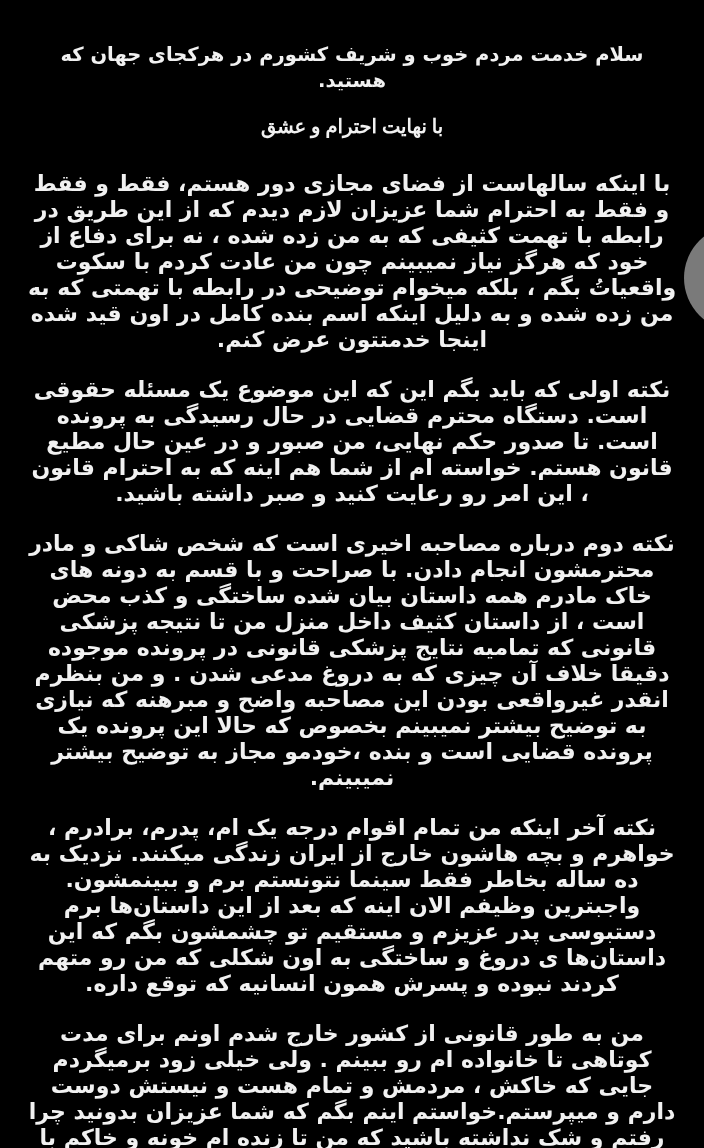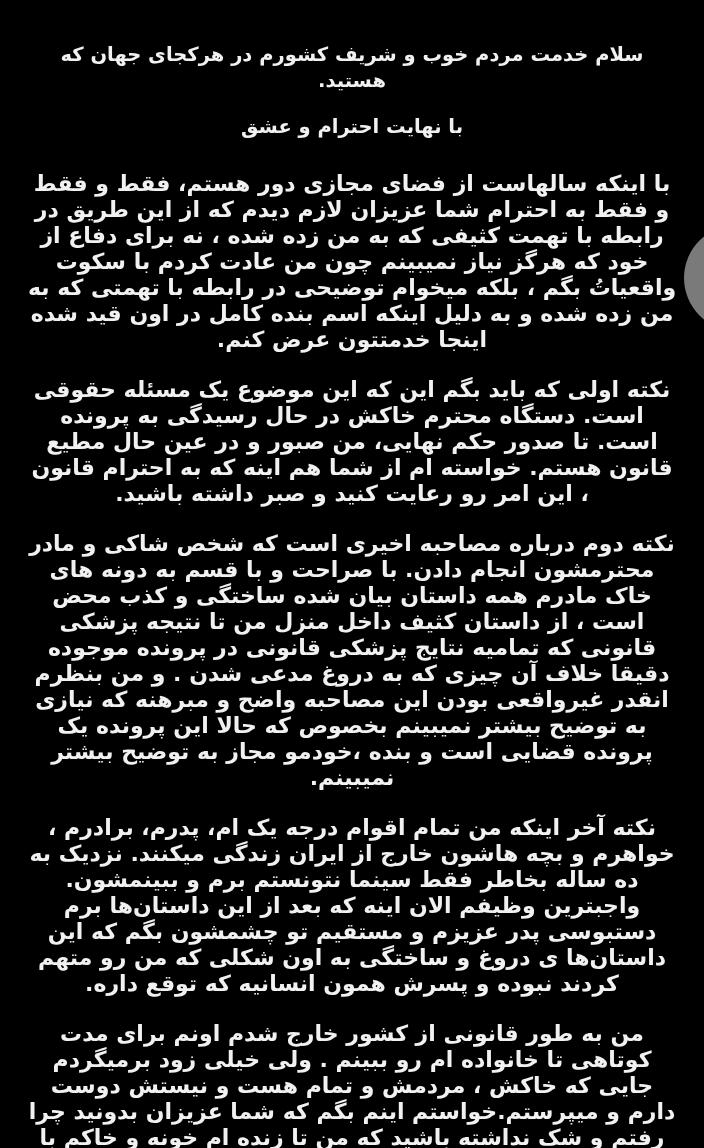--- a/index.html
+++ b/index.html
@@ -27,20 +27,21 @@
   }
   .greeting{
     font-size:19.5px;
     line-height:26px;
     margin-bottom:20px;
   }
   .salutation{
     font-size:19.5px;
     line-height:26px;
     margin-bottom:31px;
+    font-family:Liberation Serif, serif;
   }
   .para{
     font-size:22px;
     line-height:26px;
     margin-bottom:24px;
     letter-spacing:0;
   }
   .edge-circle{
     position:absolute;
     top:225px;
@@ -55,21 +56,21 @@
 <body>
 
 <div class="page">
 
   <div class="greeting">سلام خدمت مردم خوب و شریف کشورم در هرکجای جهان که هستید.</div>
 
   <div class="salutation">با نهایت احترام و عشق</div>
 
   <div class="para">با اینکه سالهاست از فضای مجازی دور هستم، فقط و فقط و فقط به احترام شما عزیزان لازم دیدم که از این طریق در رابطه با تهمت کثیفی که به من زده شده ، نه برای دفاع از خود که هرگز نیاز نمیبینم چون من عادت کردم با سکوت واقعیاتُ بگم ، بلکه میخوام توضیحی در رابطه با تهمتی که به من زده شده و به دلیل اینکه اسم بنده کامل در اون قید شده اینجا خدمتتون عرض کنم.</div>
 
-  <div class="para">نکته اولی که باید بگم این که این موضوع یک مسئله حقوقی است. دستگاه محترم خاکش در حال رسیدگی به پرونده است. تا صدور حکم نهایی، من صبور و در عین حال مطیع قانون هستم. خواسته ام از شما هم اینه که به احترام قانون ، این امر رو رعایت کنید و صبر داشته باشید.</div>
+  <div class="para">نکته اولی که باید بگم این که این موضوع یک مسئله حقوقی است. دستگاه محترم قضایی در حال رسیدگی به پرونده است. تا صدور حکم نهایی، من صبور و در عین حال مطیع قانون هستم. خواسته ام از شما هم اینه که به احترام قانون ، این امر رو رعایت کنید و صبر داشته باشید.</div>
 
   <div class="para">نکته دوم درباره مصاحبه اخیری است که شخص شاکی و مادر محترمشون انجام دادن. با صراحت و با قسم به دونه های خاک مادرم همه داستان بیان شده ساختگی و کذب محض است ، از داستان کثیف داخل منزل من تا نتیجه پزشکی قانونی که تمامیه نتایج پزشکی قانونی در پرونده موجوده دقیقا خلاف آن چیزی که به دروغ مدعی شدن . و من بنظرم انقدر غیرواقعی بودن این مصاحبه واضح و مبرهنه که نیازی به توضیح بیشتر نمیبینم بخصوص که حالا این پرونده یک پرونده قضایی است و بنده ،خودمو مجاز به توضیح بیشتر نمیبینم.</div>
 
   <div class="para">نکته آخر اینکه من تمام اقوام درجه یک ام، پدرم، برادرم ، خواهرم و بچه هاشون خارج از ایران زندگی میکنند. نزدیک به ده ساله بخاطر فقط سینما نتونستم برم و ببینمشون. واجبترین وظیفم الان اینه که بعد از این داستان‌ها برم دستبوسی پدر عزیزم و مستقیم تو چشمشون بگم که این داستان‌ها ی دروغ و ساختگی به اون شکلی که من رو متهم کردند نبوده و پسرش همون انسانیه که توقع داره.</div>
 
   <div class="para">من به طور قانونی از کشور خارج شدم اونم برای مدت کوتاهی تا خانواده ام رو ببینم . ولی خیلی زود برمیگردم جایی که خاکش ، مردمش و تمام هست و نیستش دوست دارم و میپرستم.خواستم اینم بگم که شما عزیزان بدونید چرا رفتم و شک نداشته باشید که من تا زنده ام خونه و خاکم با تمام دنیا عوض نمیکنم.</div>
 
 
   <div class="edge-circle"></div>
 

